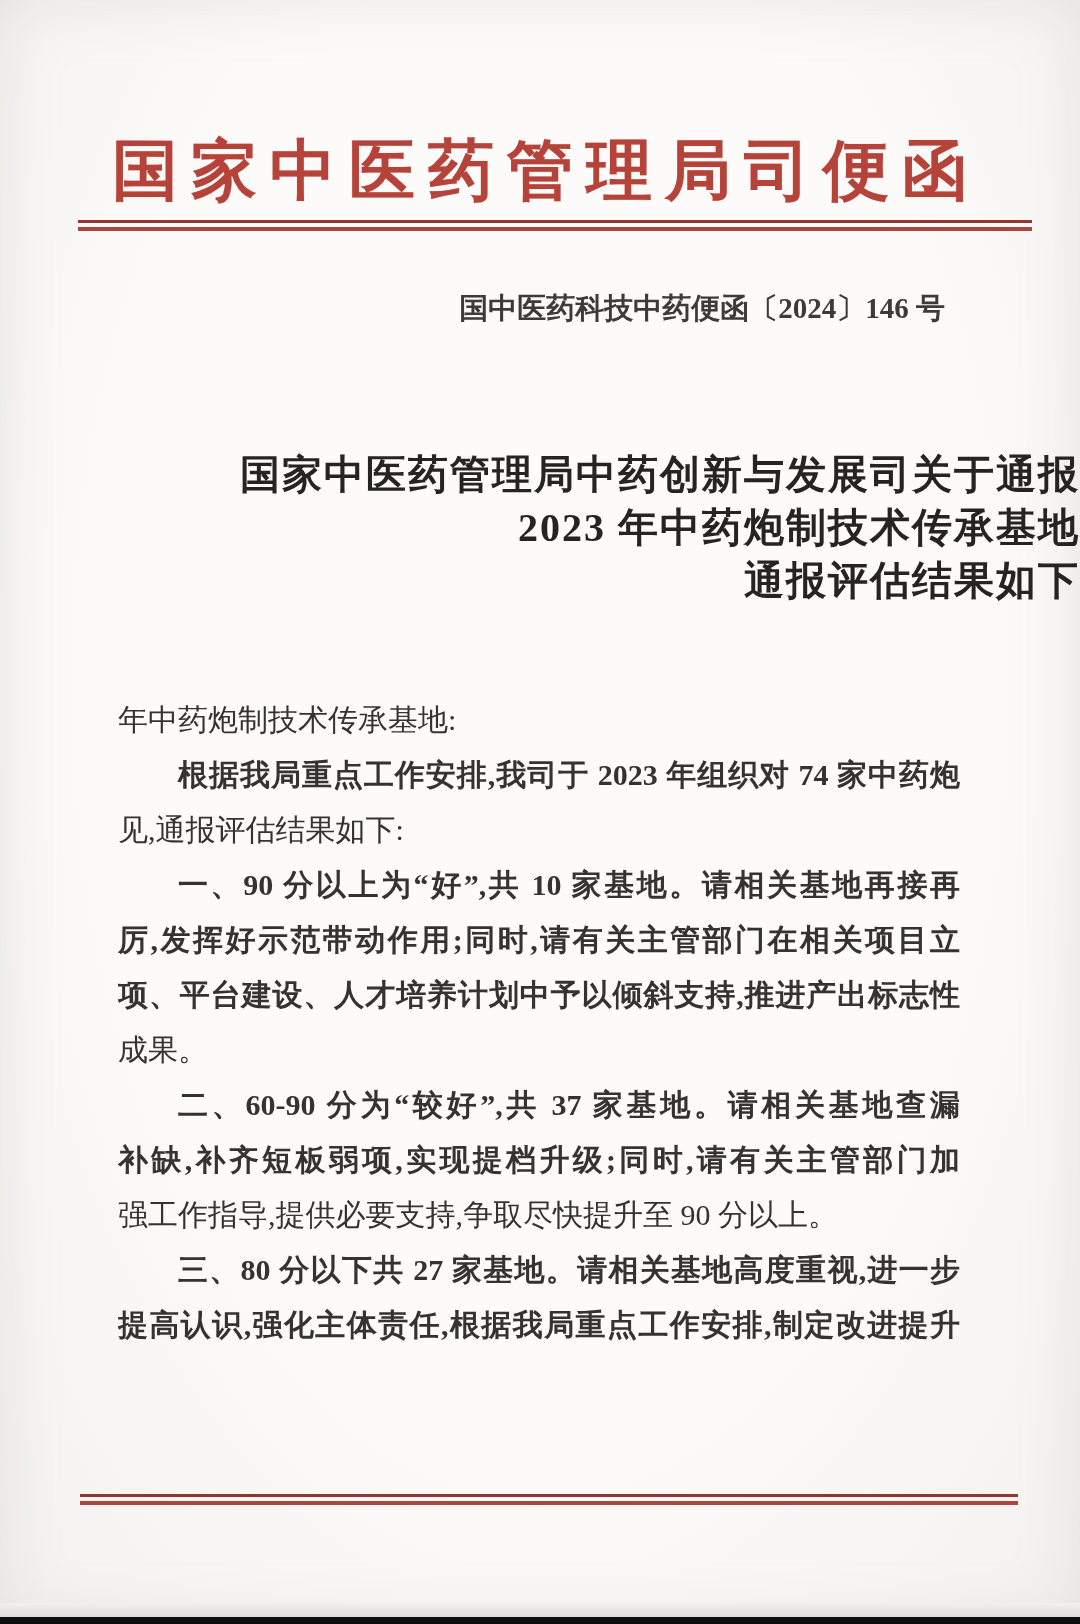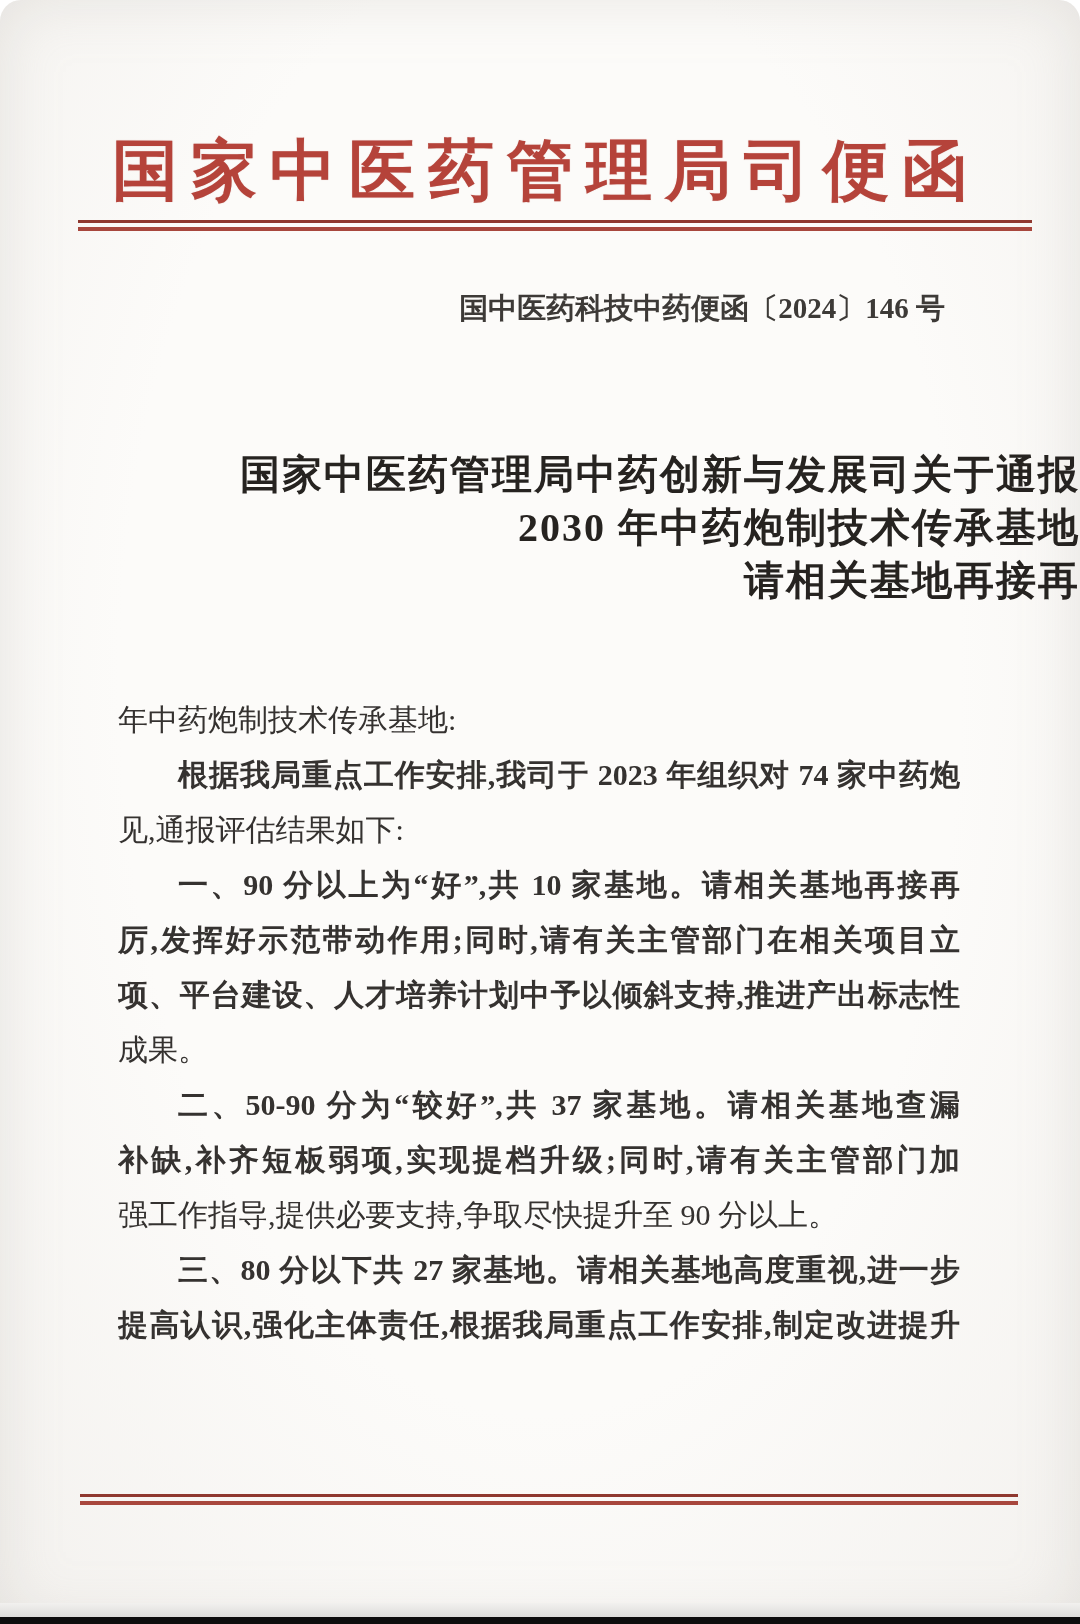--- a/index.html
+++ b/index.html
@@ -7,21 +7,20 @@
     width: 1080px; height: 1624px;
     font-family: "Liberation Serif", "DejaVu Serif", serif;
     overflow: hidden;
   }
   .page {
     position: relative;
     width: 1080px; height: 1624px;
     background:
       radial-gradient(ellipse at 50% 42%, #fcfbf9 55%, #f3f1ee 100%);
     box-shadow: inset 0 0 60px rgba(180,175,168,0.25);
-    border-radius: 21px;
   }
   
   .letterhead {
     position: absolute;
     top: 128px; left: 0; width: 100%;
     text-align: center;
     font-size: 66px; line-height: 86px;
     font-weight: bold;
     color: #b5433a;
     letter-spacing: 13px;
@@ -97,33 +96,33 @@
   <div class="rule top-rule">
     <div class="r1"></div>
     <div class="gap"></div>
     <div class="r2"></div>
   </div>
 
   <div class="doc-number">国中医药科技中药便函〔2024〕146 号</div>
 
   <div class="doc-title">
     <div>国家中医药管理局中药创新与发展司关于通报</div>
-    <div>2030 年中药炮制技术传承基地</div>
-    <div>请相关基地再接再</div>
+    <div>2023 年中药炮制技术传承基地</div>
+    <div>通报评估结果如下</div>
   </div>
 
   <div class="body-text">
     <div class="bline">年中药炮制技术传承基地:</div>
     <div class="bline j ind">根据我局重点工作安排,我司于 2023 年组织对 74 家中药炮</div>
     <div class="bline">见,通报评估结果如下:</div>
     <div class="bline j ind">一、90 分以上为“好”,共 10 家基地。请相关基地再接再</div>
     <div class="bline j">厉,发挥好示范带动作用;同时,请有关主管部门在相关项目立</div>
     <div class="bline j">项、平台建设、人才培养计划中予以倾斜支持,推进产出标志性</div>
     <div class="bline">成果。</div>
-    <div class="bline j ind">二、50-90 分为“较好”,共 37 家基地。请相关基地查漏</div>
+    <div class="bline j ind">二、60-90 分为“较好”,共 37 家基地。请相关基地查漏</div>
     <div class="bline j">补缺,补齐短板弱项,实现提档升级;同时,请有关主管部门加</div>
     <div class="bline">强工作指导,提供必要支持,争取尽快提升至 90 分以上。</div>
     <div class="bline j ind">三、80 分以下共 27 家基地。请相关基地高度重视,进一步</div>
     <div class="bline j">提高认识,强化主体责任,根据我局重点工作安排,制定改进提升</div>
   </div>
 
   <div class="rule bottom-rule">
     <div class="r1"></div>
     <div class="gap"></div>
     <div class="r2"></div>

